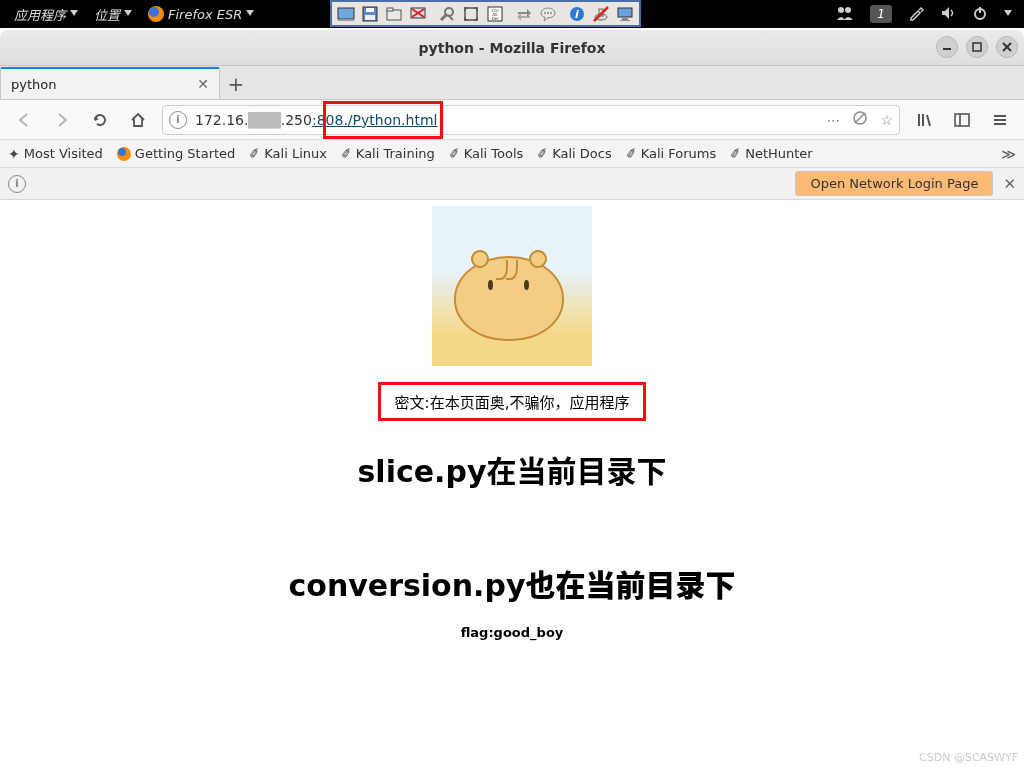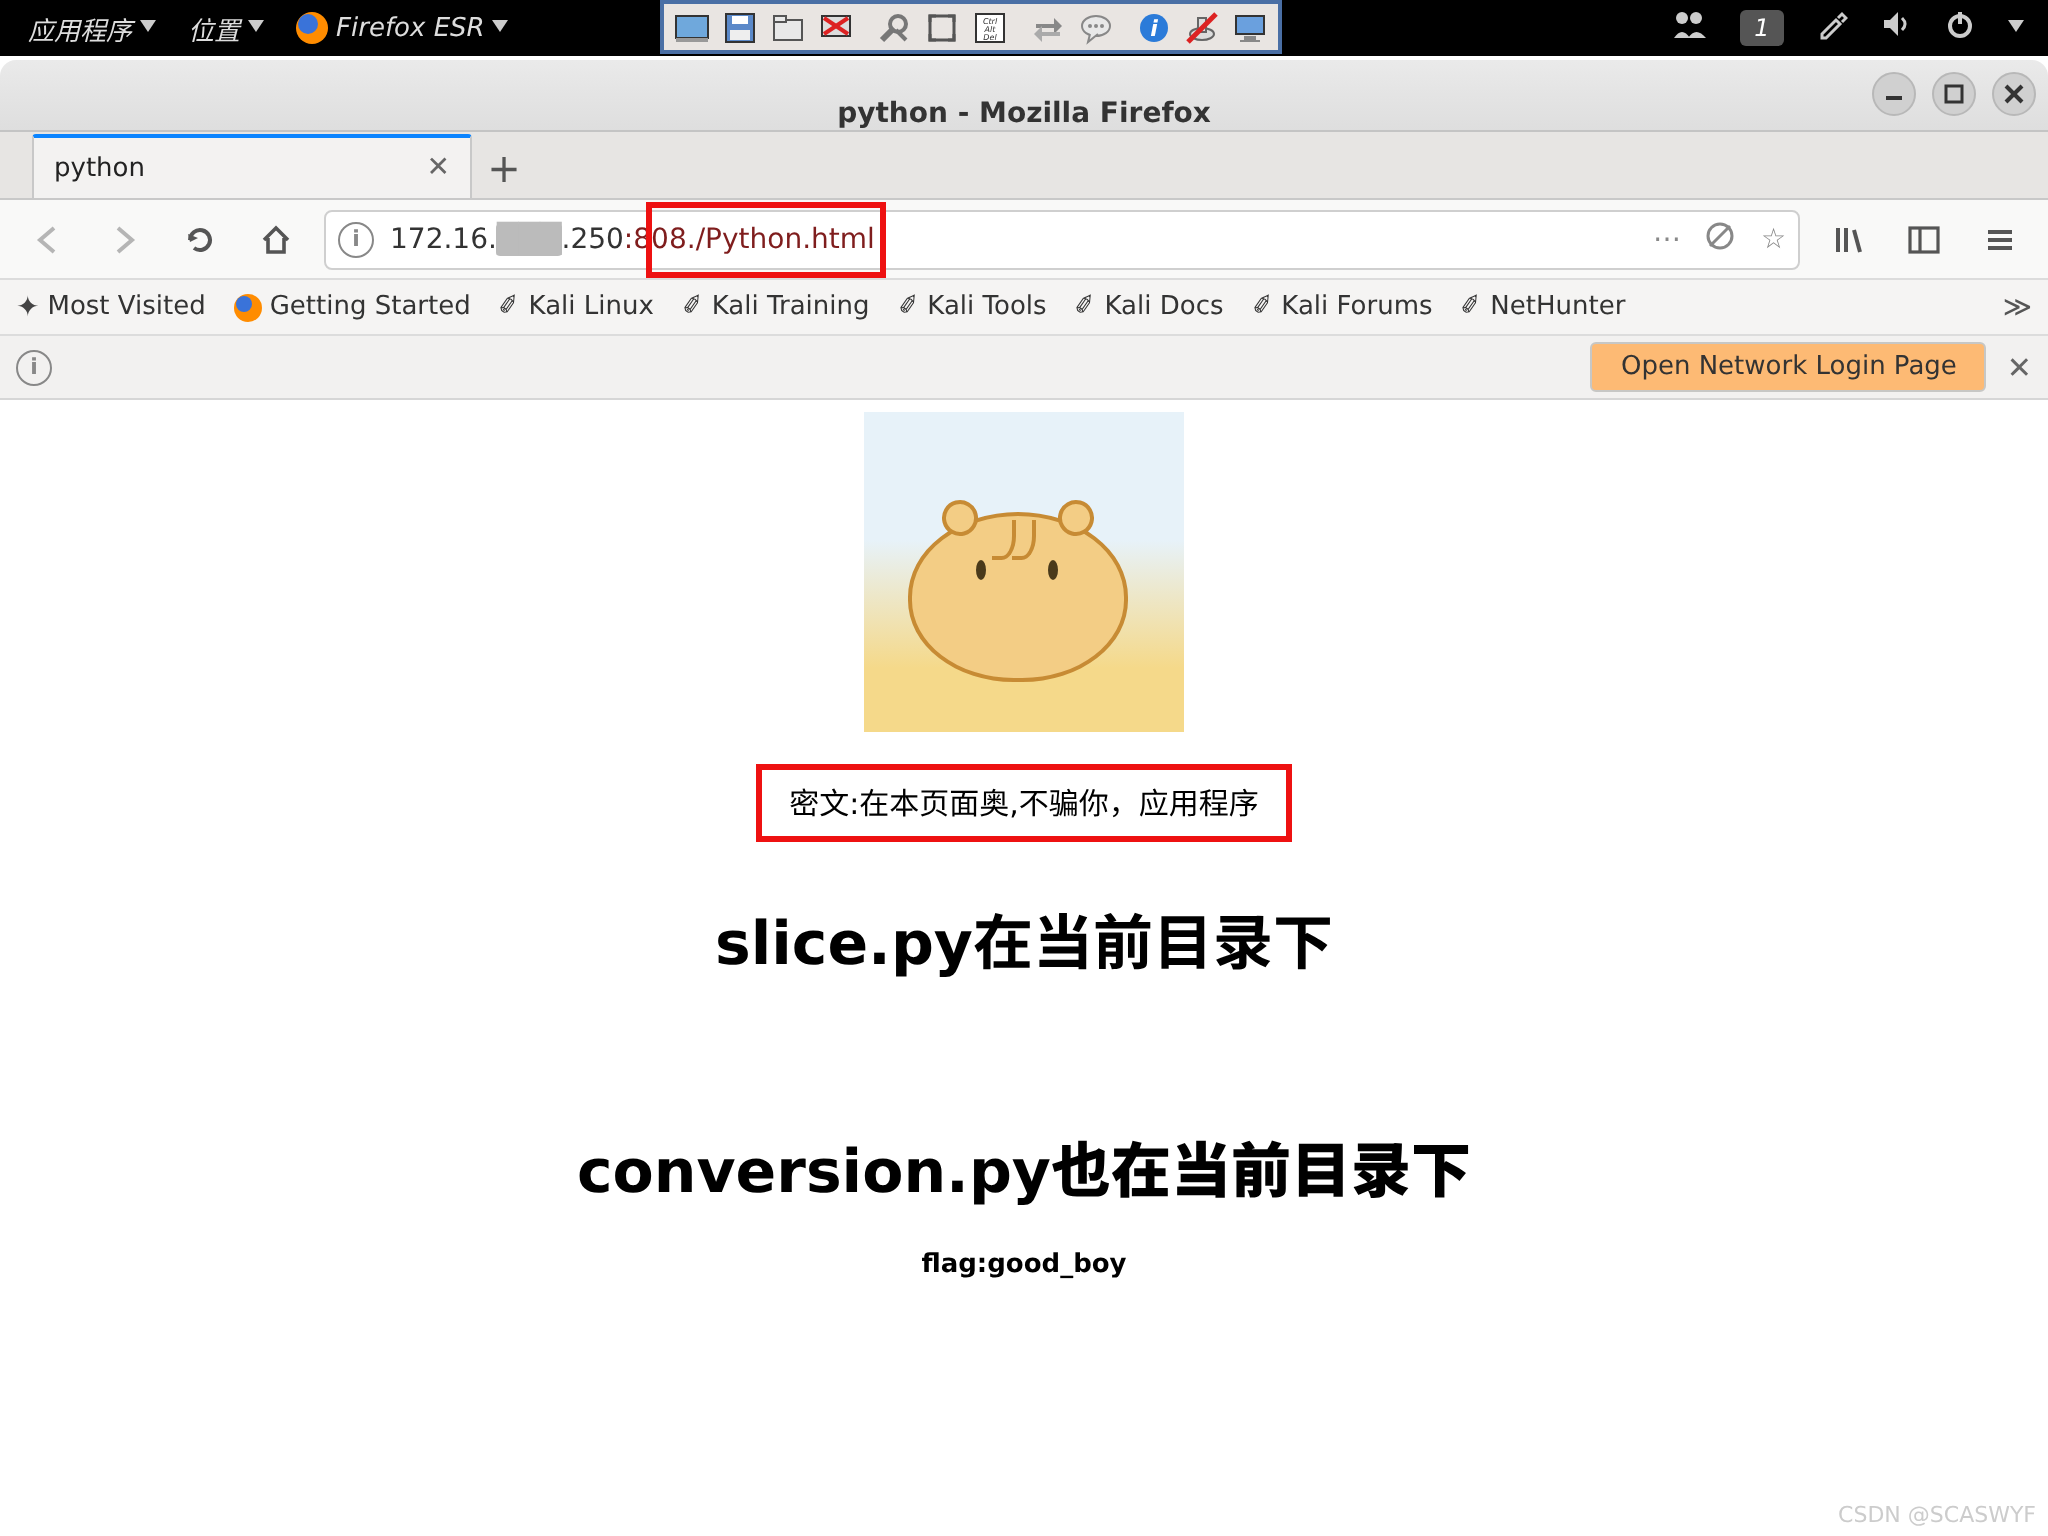--- a/index.html
+++ b/index.html
@@ -11,37 +11,37 @@
   .topbar .ffico { width:16px; height:16px; background:#ff8c00; border-radius:50%; position:relative; margin-right:4px; display:inline-block;}
   .topbar .ffico::after{content:"";position:absolute;width:10px;height:10px;background:#3a73d9;border-radius:50%;top:1px;left:1px;}
   .topbar-right { margin-left:auto; display:flex; align-items:center; gap:16px; padding-right:6px;}
   .wsbox{background:#555;color:#fff;width:22px;height:18px;display:flex;align-items:center;justify-content:center;border-radius:3px;font-size:12px;}
   
   .panelbox{position:absolute;left:330px;top:0;height:27px;background:#e9e5e2;border:2px solid #4a6fa5;display:flex;align-items:center;padding:0 2px;gap:0;}
   .panelbox .pi{width:24px;height:22px;display:flex;align-items:center;justify-content:center;}
   .panelbox .sep{width:5px;}
   
   .win{background:#ffffff;border-radius:8px 8px 0 0;margin-top:2px;}
-  .titlebar{height:36px;background:linear-gradient(#eaeaea,#dedede);border-bottom:1px solid #c4c4c4;display:flex;align-items:flex-end;justify-content:center;position:relative;border-radius:8px 8px 0 0;}
+  .titlebar{height:36px;background:linear-gradient(#eaeaea,#dedede);border-bottom:1px solid #c4c4c4;display:flex;align-items:center;justify-content:center;position:relative;border-radius:8px 8px 0 0;}
   .titlebar .t{font-weight:bold;font-size:14px;color:#333;}
   .winbtns{position:absolute;right:6px;top:6px;display:flex;gap:8px;}
   .winbtn{width:22px;height:22px;border-radius:50%;background:#d0d0d0;display:flex;align-items:center;justify-content:center;font-size:12px;color:#333;border:1px solid #b8b8b8;cursor:pointer;}
   
-  .tabstrip{height:34px;background:#e7e5e3;display:flex;align-items:flex-end;border-bottom:1px solid #c8c8c8;padding-left:16px;}
+  .tabstrip{height:34px;background:#e7e5e3;display:flex;align-items:flex-end;border-bottom:1px solid #c8c8c8;}
   .tab{height:32px;min-width:220px;background:#f3f2f1;border:1px solid #c8c8c8;border-bottom:none;display:flex;align-items:center;padding:0 10px;font-size:13px;color:#222;border-top:2px solid #0a84ff;border-radius:2px 2px 0 0;}
   .tab .x{margin-left:auto;color:#666;font-size:14px;cursor:pointer;}
   .newtab{width:32px;height:30px;display:flex;align-items:center;justify-content:center;color:#555;font-size:20px;cursor:pointer;}
   
   .navbar{height:40px;background:#f9f9f8;display:flex;align-items:center;padding:0 10px;gap:10px;border-bottom:1px solid #dcdcdc;}
   .navbtn{width:28px;height:28px;display:flex;align-items:center;justify-content:center;color:#555;cursor:pointer;border-radius:4px;}
   .navbtn.disabled{color:#b5b5b5;cursor:default;}
   .urlbar{flex:1;height:30px;background:#fff;border:1px solid #cfcfcf;border-radius:4px;display:flex;align-items:center;padding:0 6px;font-size:14px;color:#777;position:relative;}
   .urlbar .info{width:18px;height:18px;border:1.5px solid #888;border-radius:50%;display:flex;align-items:center;justify-content:center;font-size:11px;color:#888;margin-right:8px;font-weight:bold;}
   .urlbar .addr{color:#333;}
-  .urlbar .addr .dim{color:#7f1d1d;}
+  .urlbar .addr .dim{color:#0c4a6e;text-decoration:underline;}
   .urlbar .right{margin-left:auto;display:flex;align-items:center;gap:12px;color:#888;}
   .urlbar .redbox{position:absolute;border:3px solid #e11;top:-5px;left:160px;width:120px;height:38px;pointer-events:none;}
   
   .bmbar{height:28px;background:#f5f4f3;display:flex;align-items:center;padding:0 8px;gap:14px;font-size:13px;color:#333;border-bottom:1px solid #dcdcdc;}
   .bm{display:flex;align-items:center;gap:4px;cursor:pointer;}
   .bm .kali{display:inline-block;transform:rotate(-10deg);font-size:13px;}
   .bm .star{color:#444;font-size:14px;}
   .bm .ff{width:14px;height:14px;background:#ff8c00;border-radius:50%;display:inline-block;position:relative;}
   .bm .ff::after{content:"";position:absolute;width:8px;height:8px;background:#3a73d9;border-radius:50%;top:1px;left:1px;}
   .bmbar .more{margin-left:auto;color:#555;font-size:14px;cursor:pointer;}

